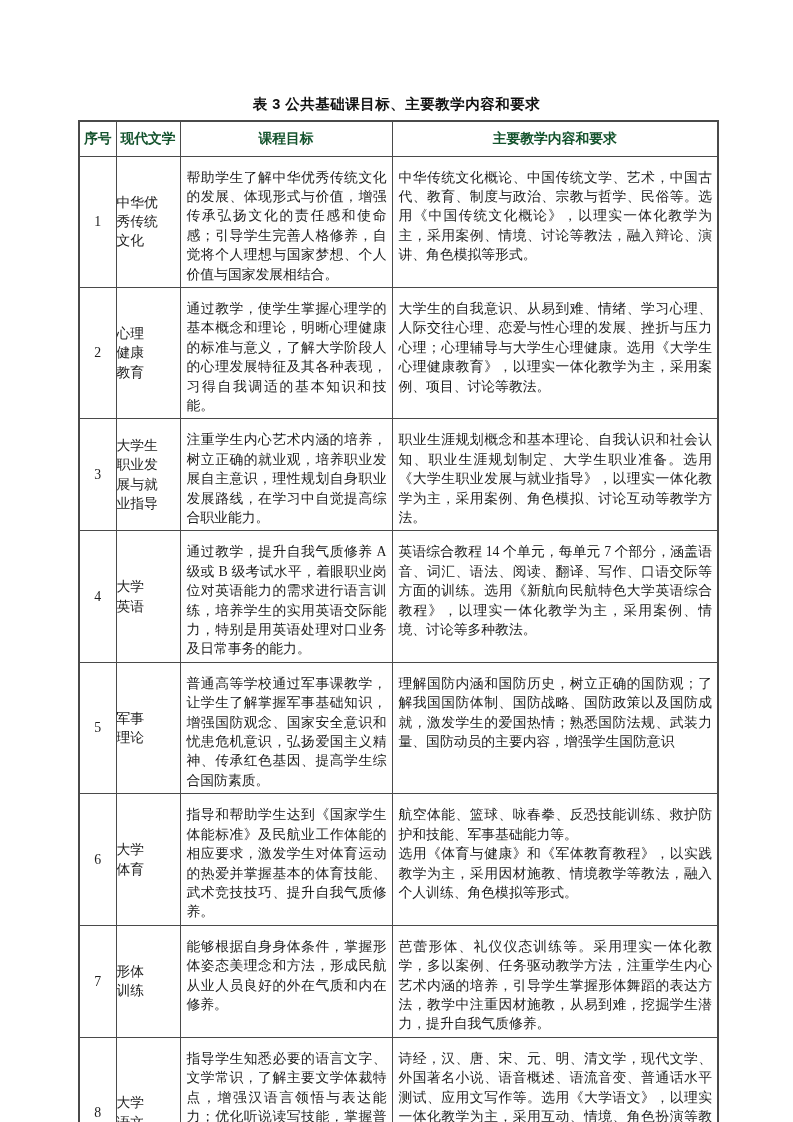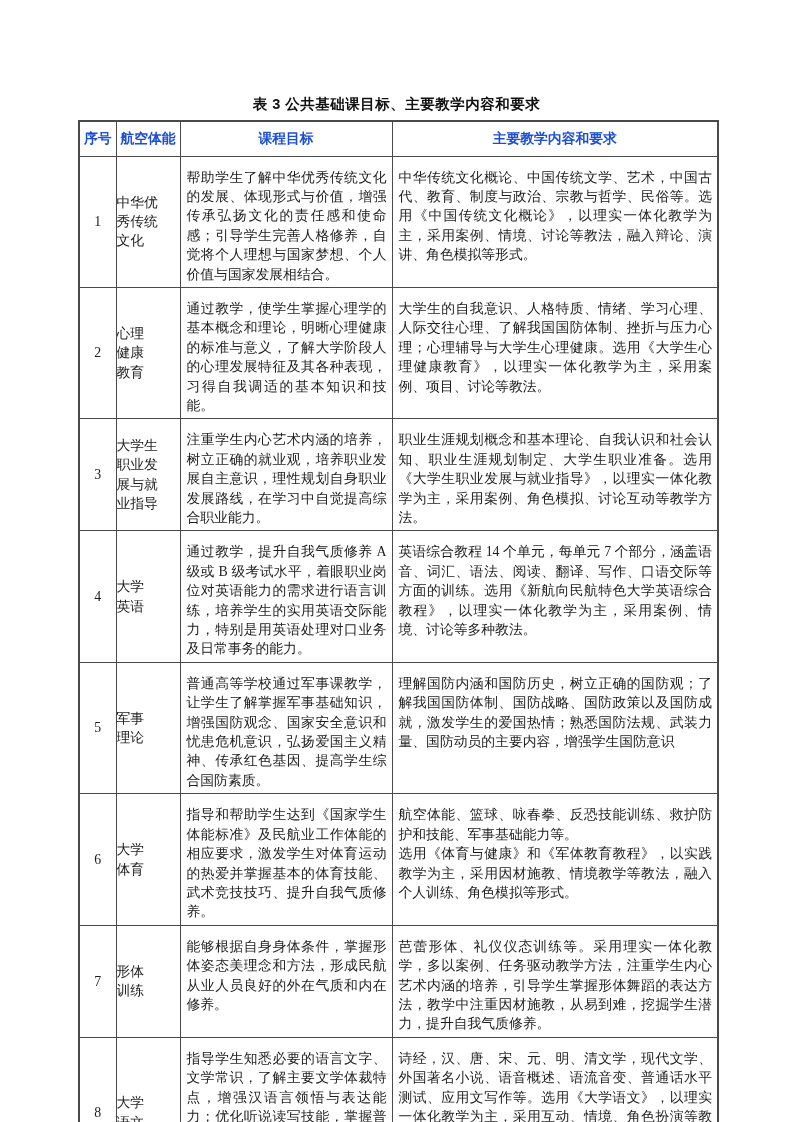--- a/index.html
+++ b/index.html
@@ -44,21 +44,21 @@
     line-height: 19.4px;
     overflow: hidden;
   }
   th.hdr {
     font-family: "Liberation Sans", "DejaVu Sans", sans-serif;
     font-weight: bold;
     font-size: 14px;
     text-align: center;
     vertical-align: middle;
     height: 35px;
-    color: #1d4ed8;
+    color: #14532d;
   }
   td.cell-no {
     text-align: center;
     vertical-align: middle;
     font-size: 14px;
   }
   td.cell-course {
     vertical-align: middle;
     white-space: pre-line;
     font-size: 14px;
@@ -92,41 +92,41 @@
   <table class="course-table">
     <colgroup>
       <col class="c-no">
         <col class="c-course">
         <col class="c-obj">
         <col class="c-content">
     </colgroup>
     <thead>
       <tr>
         <th class="hdr">序号</th>
-        <th class="hdr">航空体能</th>
+        <th class="hdr">现代文学</th>
         <th class="hdr">课程目标</th>
         <th class="hdr">主要教学内容和要求</th>
       </tr>
     </thead>
     <tbody>
       <tr class="r1">
         <td class="cell-no">1</td>
         <td class="cell-course">中华优
 秀传统
 文化</td>
         <td class="cell-obj">帮助学生了解中华优秀传统文化的发展、体现形式与价值，增强传承弘扬文化的责任感和使命感；引导学生完善人格修养，自觉将个人理想与国家梦想、个人价值与国家发展相结合。</td>
         <td class="cell-content">中华传统文化概论、中国传统文学、艺术，中国古代、教育、制度与政治、宗教与哲学、民俗等。选用《中国传统文化概论》，以理实一体化教学为主，采用案例、情境、讨论等教法，融入辩论、演讲、角色模拟等形式。</td>
       </tr>
       <tr class="r2">
         <td class="cell-no">2</td>
         <td class="cell-course">心理
 健康
 教育</td>
         <td class="cell-obj">通过教学，使学生掌握心理学的基本概念和理论，明晰心理健康的标准与意义，了解大学阶段人的心理发展特征及其各种表现，习得自我调适的基本知识和技能。</td>
-        <td class="cell-content">大学生的自我意识、人格特质、情绪、学习心理、人际交往心理、了解我国国防体制、挫折与压力心理；心理辅导与大学生心理健康。选用《大学生心理健康教育》，以理实一体化教学为主，采用案例、项目、讨论等教法。</td>
+        <td class="cell-content">大学生的自我意识、从易到难、情绪、学习心理、人际交往心理、恋爱与性心理的发展、挫折与压力心理；心理辅导与大学生心理健康。选用《大学生心理健康教育》，以理实一体化教学为主，采用案例、项目、讨论等教法。</td>
       </tr>
       <tr class="r3">
         <td class="cell-no">3</td>
         <td class="cell-course">大学生
 职业发
 展与就
 业指导</td>
         <td class="cell-obj">注重学生内心艺术内涵的培养，树立正确的就业观，培养职业发展自主意识，理性规划自身职业发展路线，在学习中自觉提高综合职业能力。</td>
         <td class="cell-content">职业生涯规划概念和基本理论、自我认识和社会认知、职业生涯规划制定、大学生职业准备。选用《大学生职业发展与就业指导》，以理实一体化教学为主，采用案例、角色模拟、讨论互动等教学方法。</td>
       </tr>

